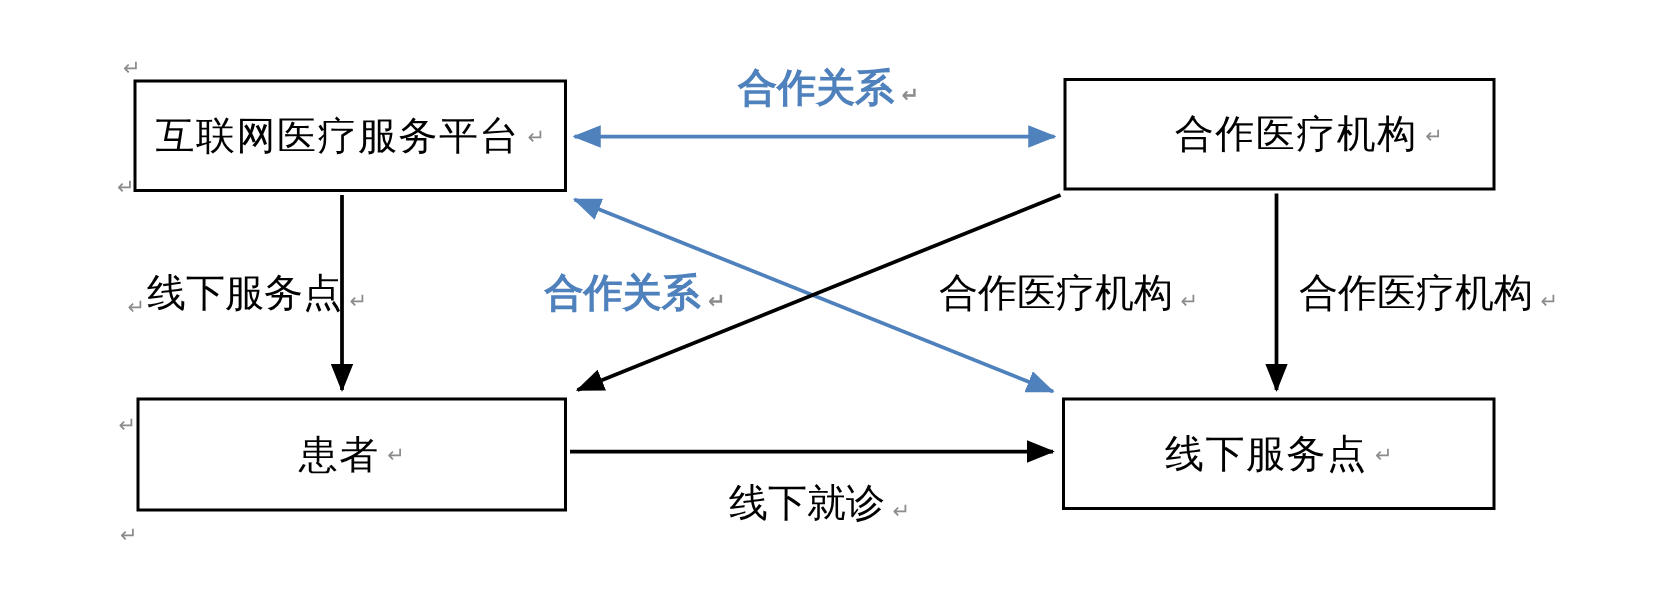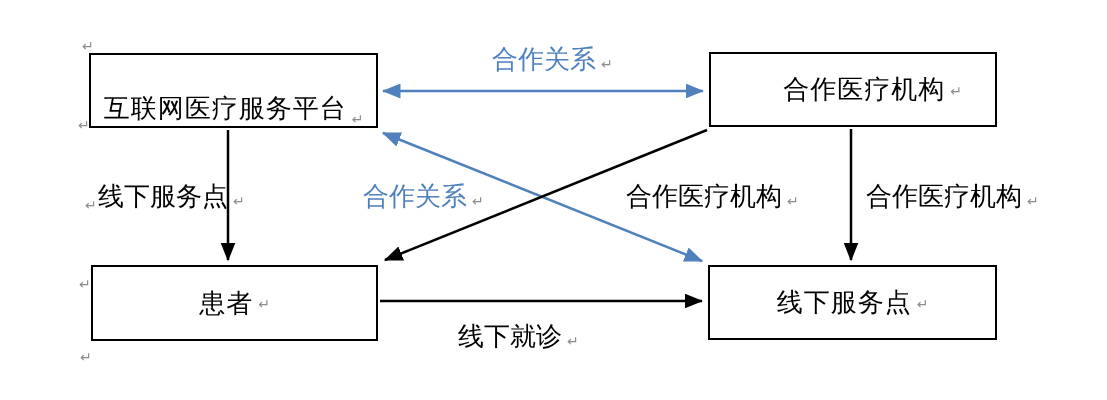--- a/index.html
+++ b/index.html
@@ -17,47 +17,47 @@
     border: 2px solid #000000;
     box-sizing: border-box;
     display: flex;
     align-items: center;
     justify-content: center;
     font-size: 26px;
     color: #000000;
     letter-spacing: 1px;
     z-index: 1;
   }
-  .node-platform { left: 89px;  top: 53px;  width: 289px; height: 75px; align-items: flex-end; }
+  .node-platform { left: 89px;  top: 53px;  width: 289px; height: 75px; }
   .node-partner  { left: 709px; top: 52px;  width: 288px; height: 75px; padding-left: 39px; }
   .node-patient  { left: 91px;  top: 265px; width: 287px; height: 76px; }
   .node-offline  { left: 708px; top: 265px; width: 289px; height: 75px; text-align: right; }
 
   .arrow-layer {
     position: absolute;
     left: 0; top: 0;
     z-index: 2;
     pointer-events: none;
   }
 
   .elabel {
     position: absolute;
     font-size: 26px;
     line-height: 1;
     white-space: nowrap;
     color: #000000;
     z-index: 3;
   }
-  .elabel.blue { color: #4f81bd; }
+  .elabel.blue { color: #4f81bd; font-weight: bold; }
   .lbl-coop-top    { left: 492px; top: 46px; }
   .lbl-platform    { left: 98px;  top: 183px; }
   .lbl-coop-mid    { left: 363px; top: 183px; }
   .lbl-online      { left: 626px; top: 183px; }
   .lbl-remote      { left: 866px; top: 183px; }
-  .lbl-offline     { left: 458px; top: 323px; text-align: center; }
+  .lbl-offline     { left: 486px; top: 323px; text-align: center; }
 
   .pilcrow {
     color: #8c8c8c;
     font-family: "DejaVu Sans", sans-serif;
     font-size: 14px;
     letter-spacing: 0;
     margin-left: 5px;
     position: relative;
     top: 1px;
   }

